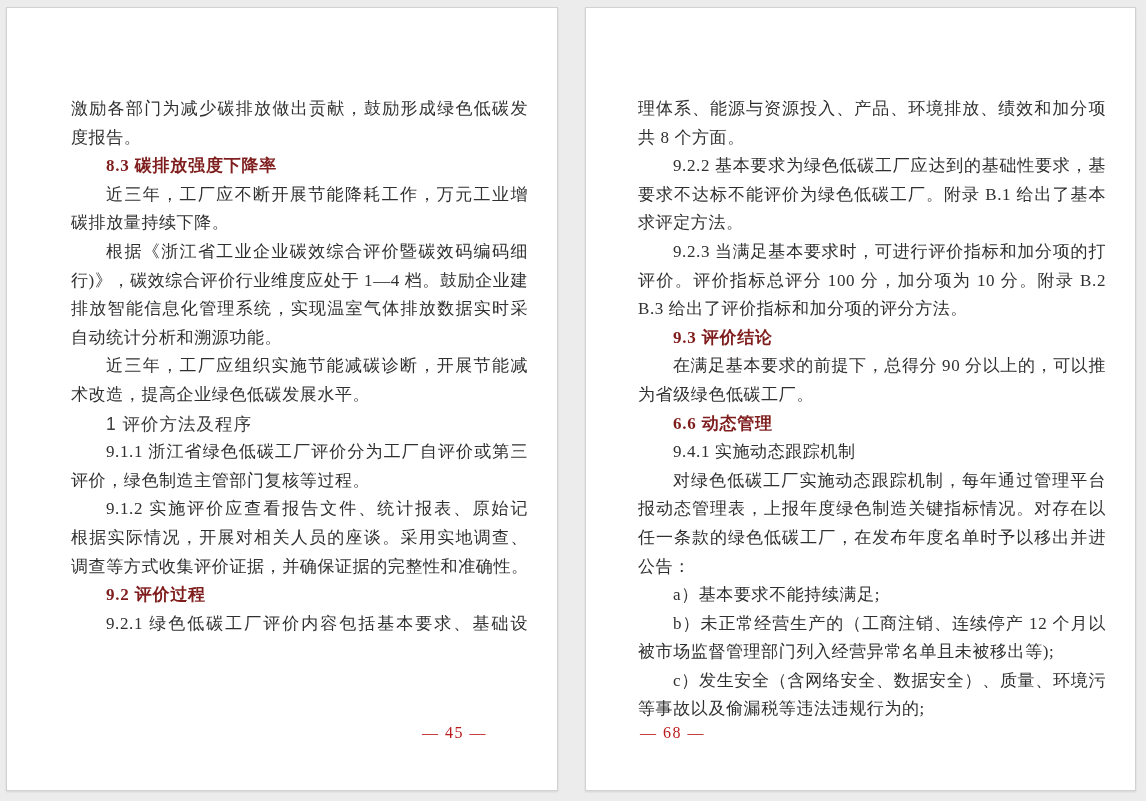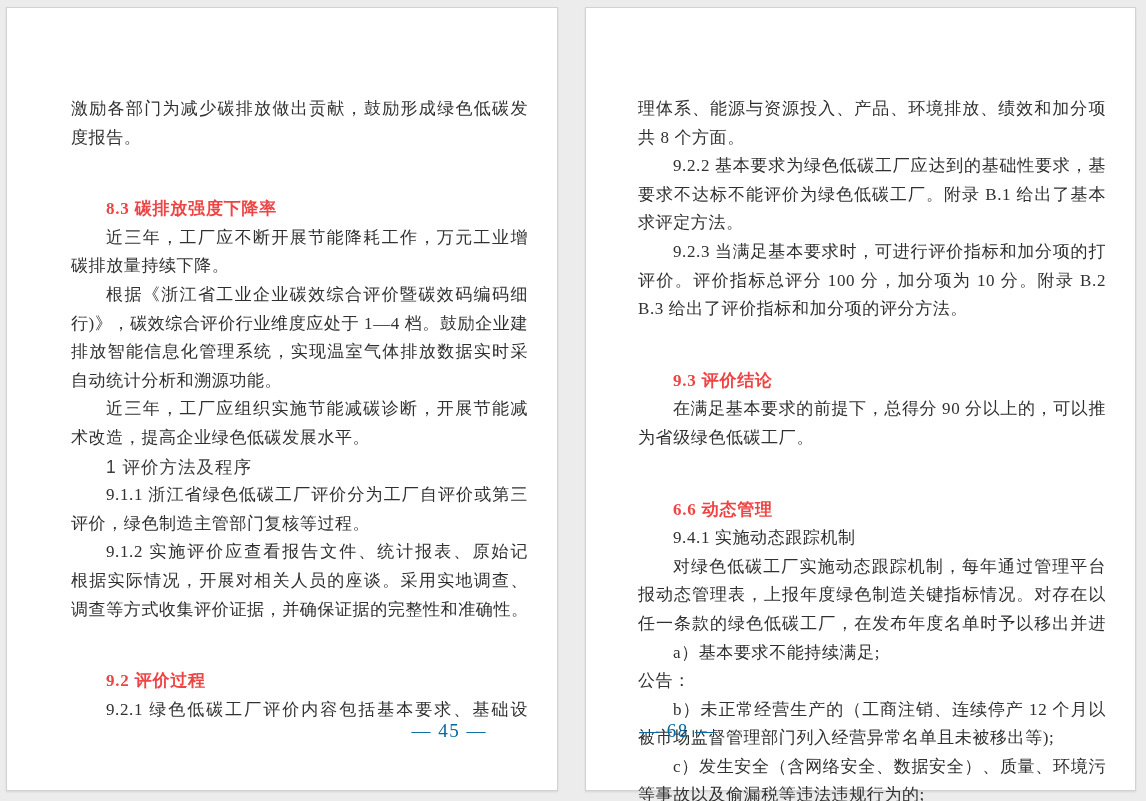--- a/index.html
+++ b/index.html
@@ -46,35 +46,34 @@
   }
   .line.full {
     white-space: normal;
     text-align: justify;
     text-align-last: justify;
     overflow: hidden;
   }
   .line.indent { padding-left: 35px; }
   .line.heading {
     font-weight: bold;
-    color: #ef4444;
+    color: #7f1d1d;
     letter-spacing: 0.8px;
-    margin-top: 43px;
   }
   .line.chapter {
     font-family: "Liberation Sans", "DejaVu Sans", sans-serif;
     color: #3d3d3d;
     font-size: 17.5px;
     letter-spacing: 1px;
   }
   .pageno {
     position: absolute;
     bottom: 48px;
-    font-size: 19px;
-    color: #0369a1;
+    font-size: 16px;
+    color: #b91c1c;
     letter-spacing: 1.5px;
   }
   .page-left  .pageno { right: 70px; }
   .page-right .pageno { left: 54px; }
 </style>
 </head>
 <body>
 
 <div class="canvas">
 
@@ -114,22 +113,22 @@
         <div class="line full">评价。评价指标总评分 100 分，加分项为 10 分。附录 B.2 和</div>
         <div class="line">B.3 给出了评价指标和加分项的评分方法。</div>
         <div class="line indent heading">9.3 评价结论</div>
         <div class="line full indent">在满足基本要求的前提下，总得分 90 分以上的，可以推荐</div>
         <div class="line">为省级绿色低碳工厂。</div>
         <div class="line indent heading">6.6 动态管理</div>
         <div class="line indent">9.4.1 实施动态跟踪机制</div>
         <div class="line full indent">对绿色低碳工厂实施动态跟踪机制，每年通过管理平台填</div>
         <div class="line full">报动态管理表，上报年度绿色制造关键指标情况。对存在以下</div>
         <div class="line full">任一条款的绿色低碳工厂，在发布年度名单时予以移出并进行</div>
+        <div class="line">公告：</div>
         <div class="line indent">a）基本要求不能持续满足;</div>
-        <div class="line">公告：</div>
         <div class="line full indent">b）未正常经营生产的（工商注销、连续停产 12 个月以上、</div>
         <div class="line">被市场监督管理部门列入经营异常名单且未被移出等);</div>
         <div class="line full indent">c）发生安全（含网络安全、数据安全）、质量、环境污染</div>
         <div class="line">等事故以及偷漏税等违法违规行为的;</div>
       </div>
     <div class="pageno">— 68 —</div>
   </div>
 
 </div>
 

